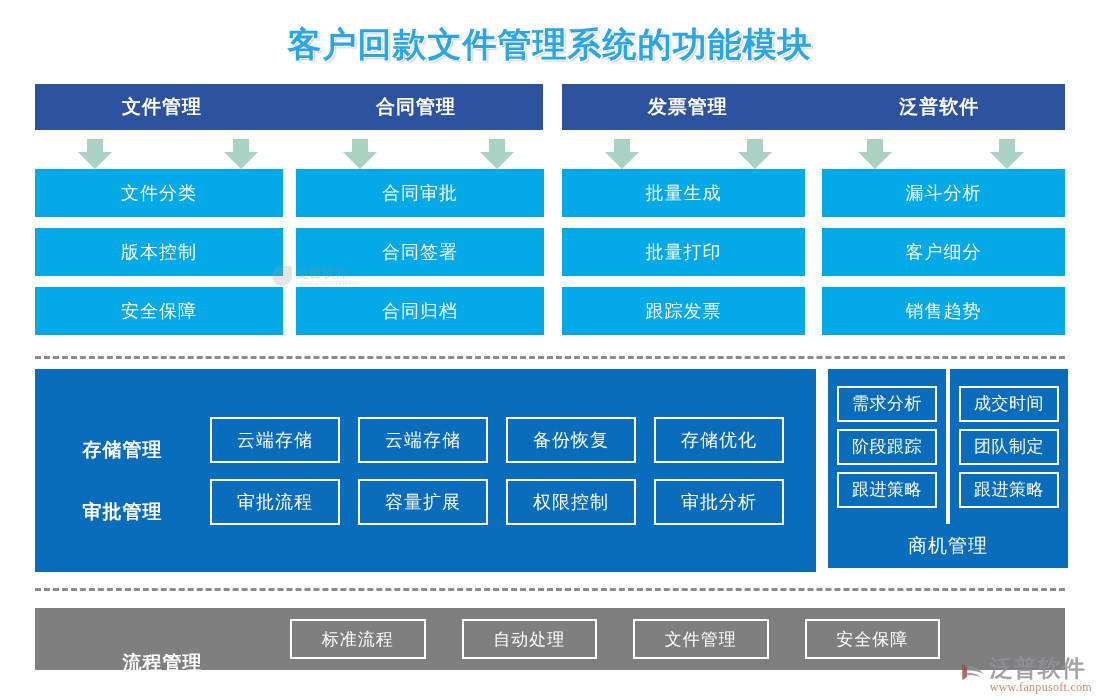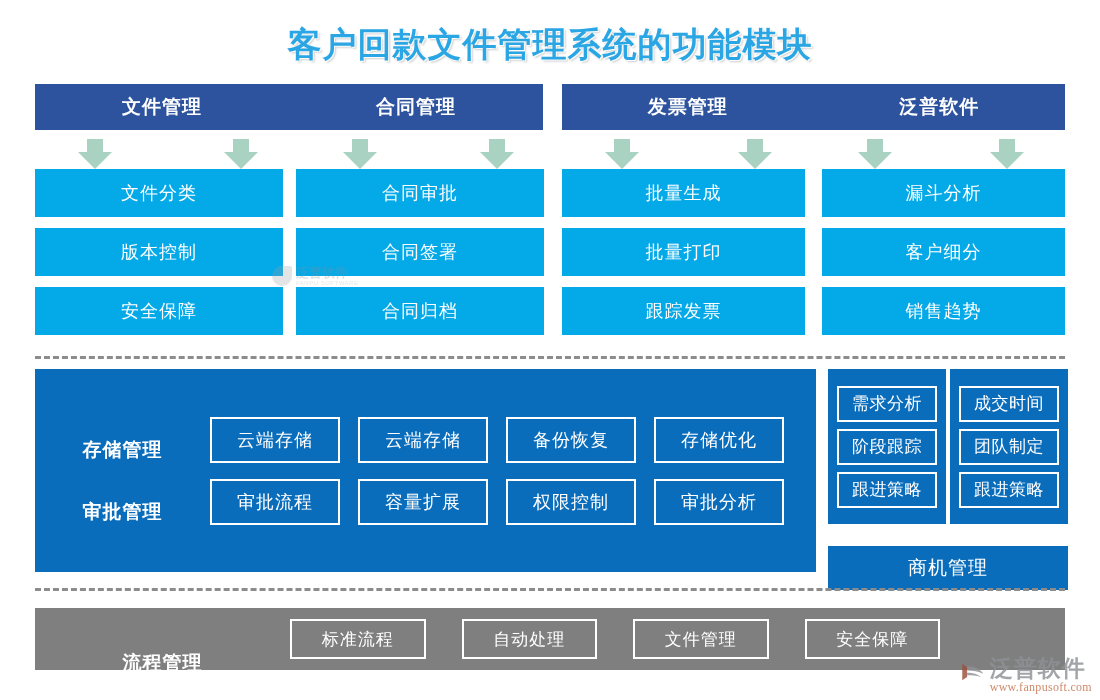--- a/index.html
+++ b/index.html
@@ -184,21 +184,21 @@
     display: flex;
     align-items: center;
     justify-content: center;
     letter-spacing: 0.5px;
     box-sizing: border-box;
   }
 
   .opp-footer {
     position: absolute;
     left: 828px;
-    top: 546px;
+    top: 524px;
     width: 240px;
     height: 44px;
     background: #0A6DBC;
     color: #ffffff;
     font-size: 19px;
     display: flex;
     align-items: center;
     justify-content: center;
     letter-spacing: 1px;
   }

